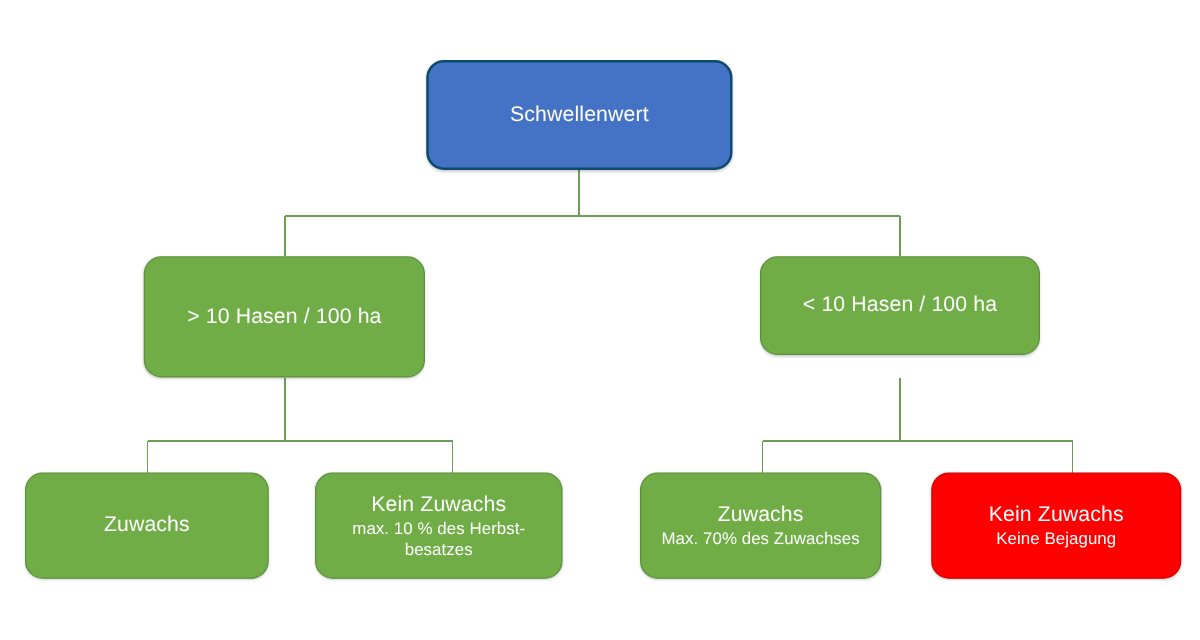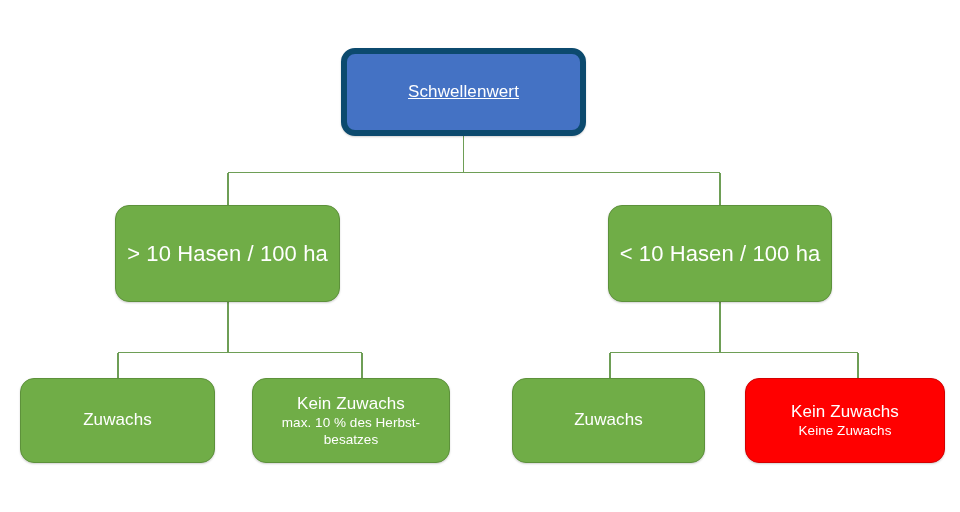--- a/index.html
+++ b/index.html
@@ -35,23 +35,22 @@
     justify-content: center;
     border-radius: 14px;
     color: #ffffff;
     text-align: center;
     line-height: 1.18;
     padding: 4px 8px;
     z-index: 2;
   }
   .node-blue {
     background: #4472C4;
-    border: 6px solid #0c4a6e;
+    border: 2px solid #0c4a6e;
     box-shadow: 0 1px 2px rgba(0,0,0,0.18);
-    text-decoration: underline;
   }
   .node-green {
     background: #70AD47;
     border: 1px solid #5d913b;
     box-shadow: 0 1px 2px rgba(0,0,0,0.18);
   }
   .node-red {
     background: #FF0000;
     border: 1px solid #d40000;
     box-shadow: 0 1px 2px rgba(0,0,0,0.18);
@@ -59,21 +58,21 @@
   .title-line {
     font-size: 17px;
     letter-spacing: 0.1px;
   }
   .sub-line {
     font-size: 13.5px;
     letter-spacing: 0.05px;
     margin-top: 1px;
   }
   .single-line {
-    font-size: 22px;
+    font-size: 17px;
     letter-spacing: 0.1px;
   }
 
   
   #node-root {
     left: 341px;
     top: 48px;
     width: 245px;
     height: 88px;
   }
@@ -81,21 +80,21 @@
   #node-high-density {
     left: 115px;
     top: 205px;
     width: 225px;
     height: 97px;
   }
   #node-low-density {
     left: 608px;
     top: 205px;
     width: 224px;
-    height: 97px;
+    height: 79px;
   }
   
   #node-growth-left {
     left: 20px;
     top: 378px;
     width: 195px;
     height: 85px;
   }
   #node-nogrowth-left {
     left: 252px;
@@ -160,20 +159,21 @@
   </div>
 
   <div class="node node-green" id="node-nogrowth-left">
     <div class="title-line">Kein Zuwachs</div>
     <div class="sub-line">max. 10 % des Herbst-</div>
     <div class="sub-line">besatzes</div>
   </div>
 
   <div class="node node-green" id="node-growth-right">
     <div class="title-line">Zuwachs</div>
+    <div class="sub-line">Max. 70% des Zuwachses</div>
   </div>
 
   <div class="node node-red" id="node-nogrowth-right">
     <div class="title-line">Kein Zuwachs</div>
-    <div class="sub-line">Keine Zuwachs</div>
+    <div class="sub-line">Keine Bejagung</div>
   </div>
 
 </div>
 
 </body></html>

